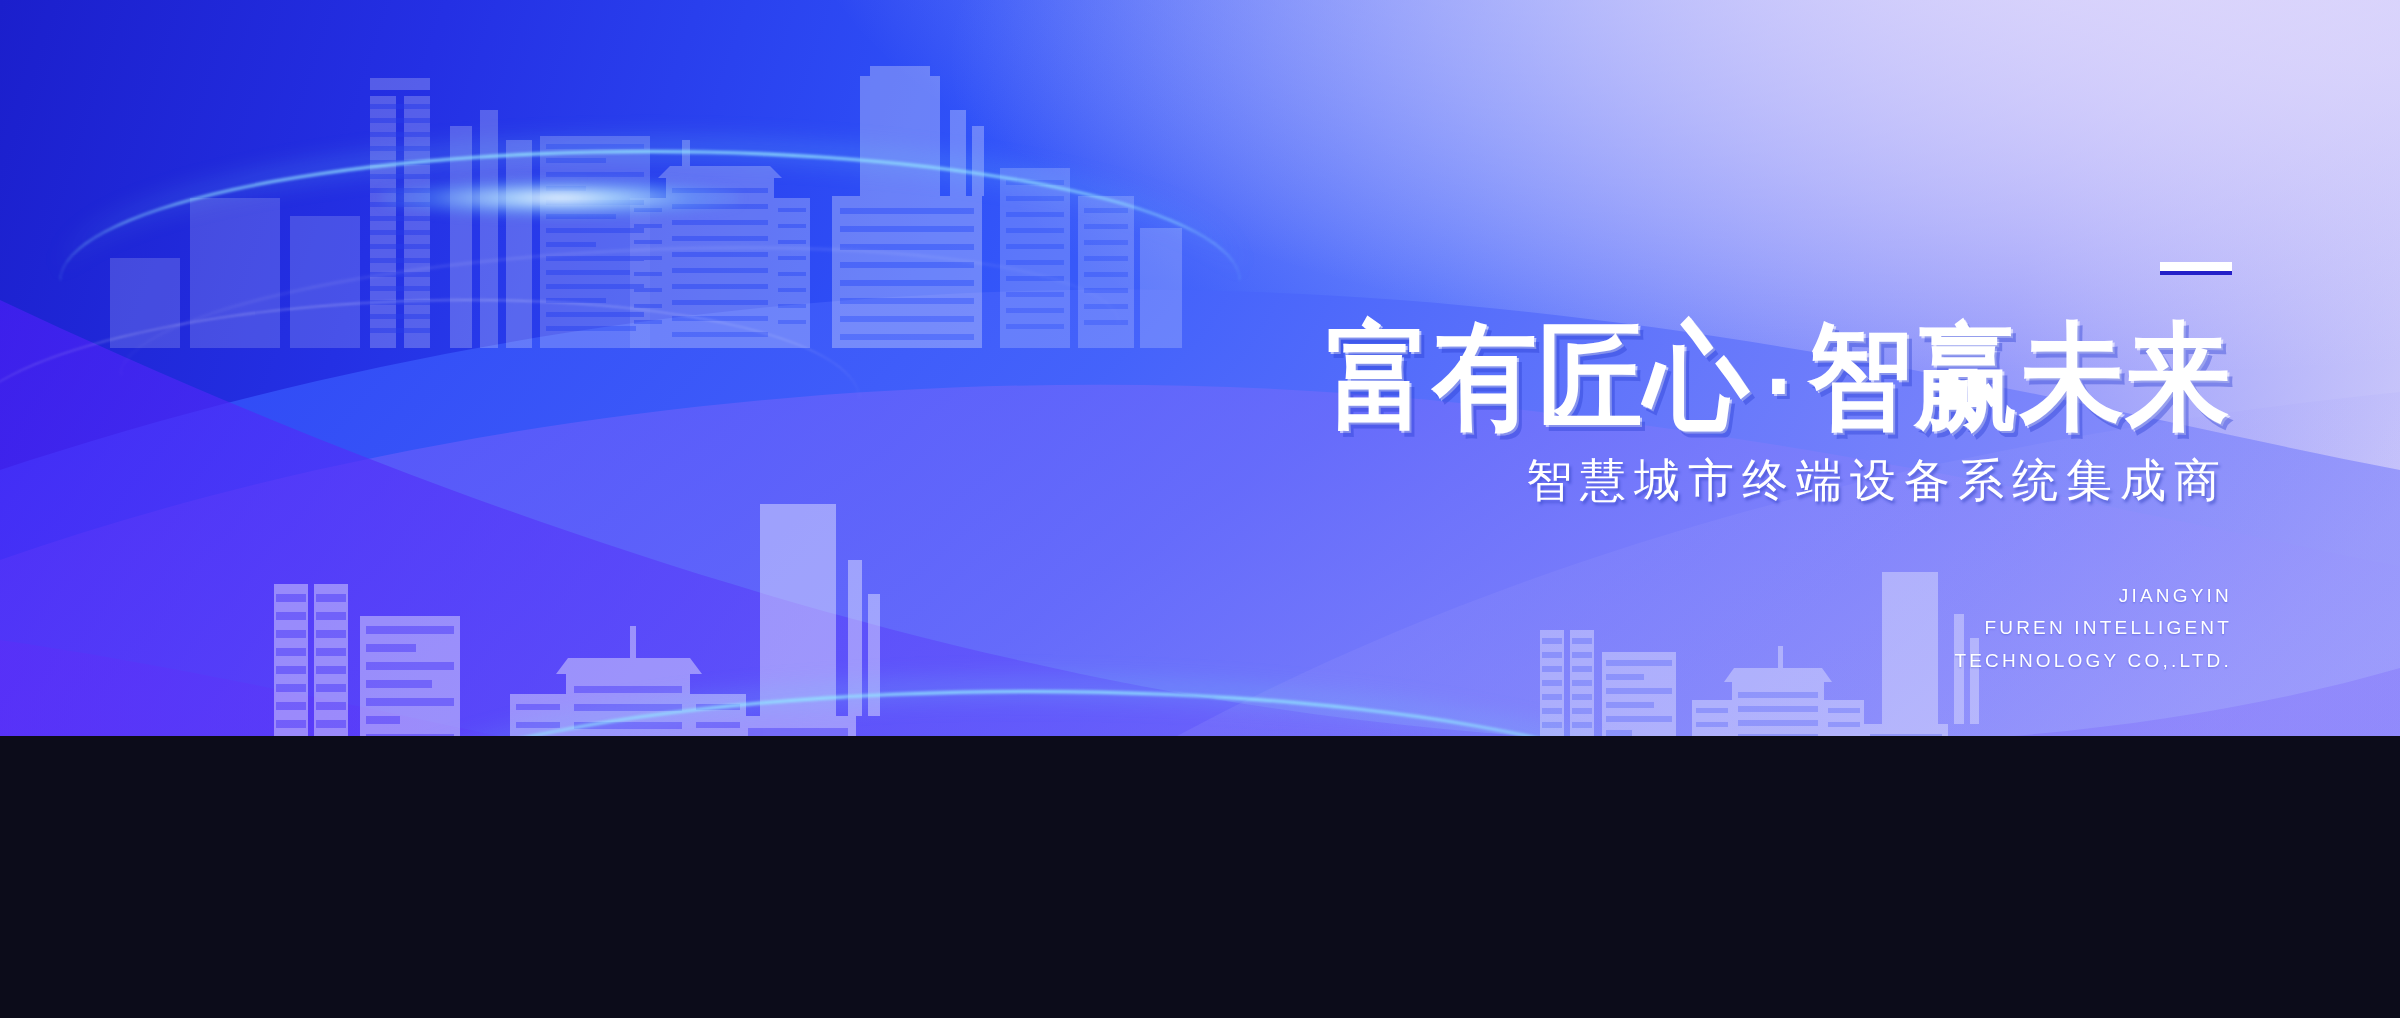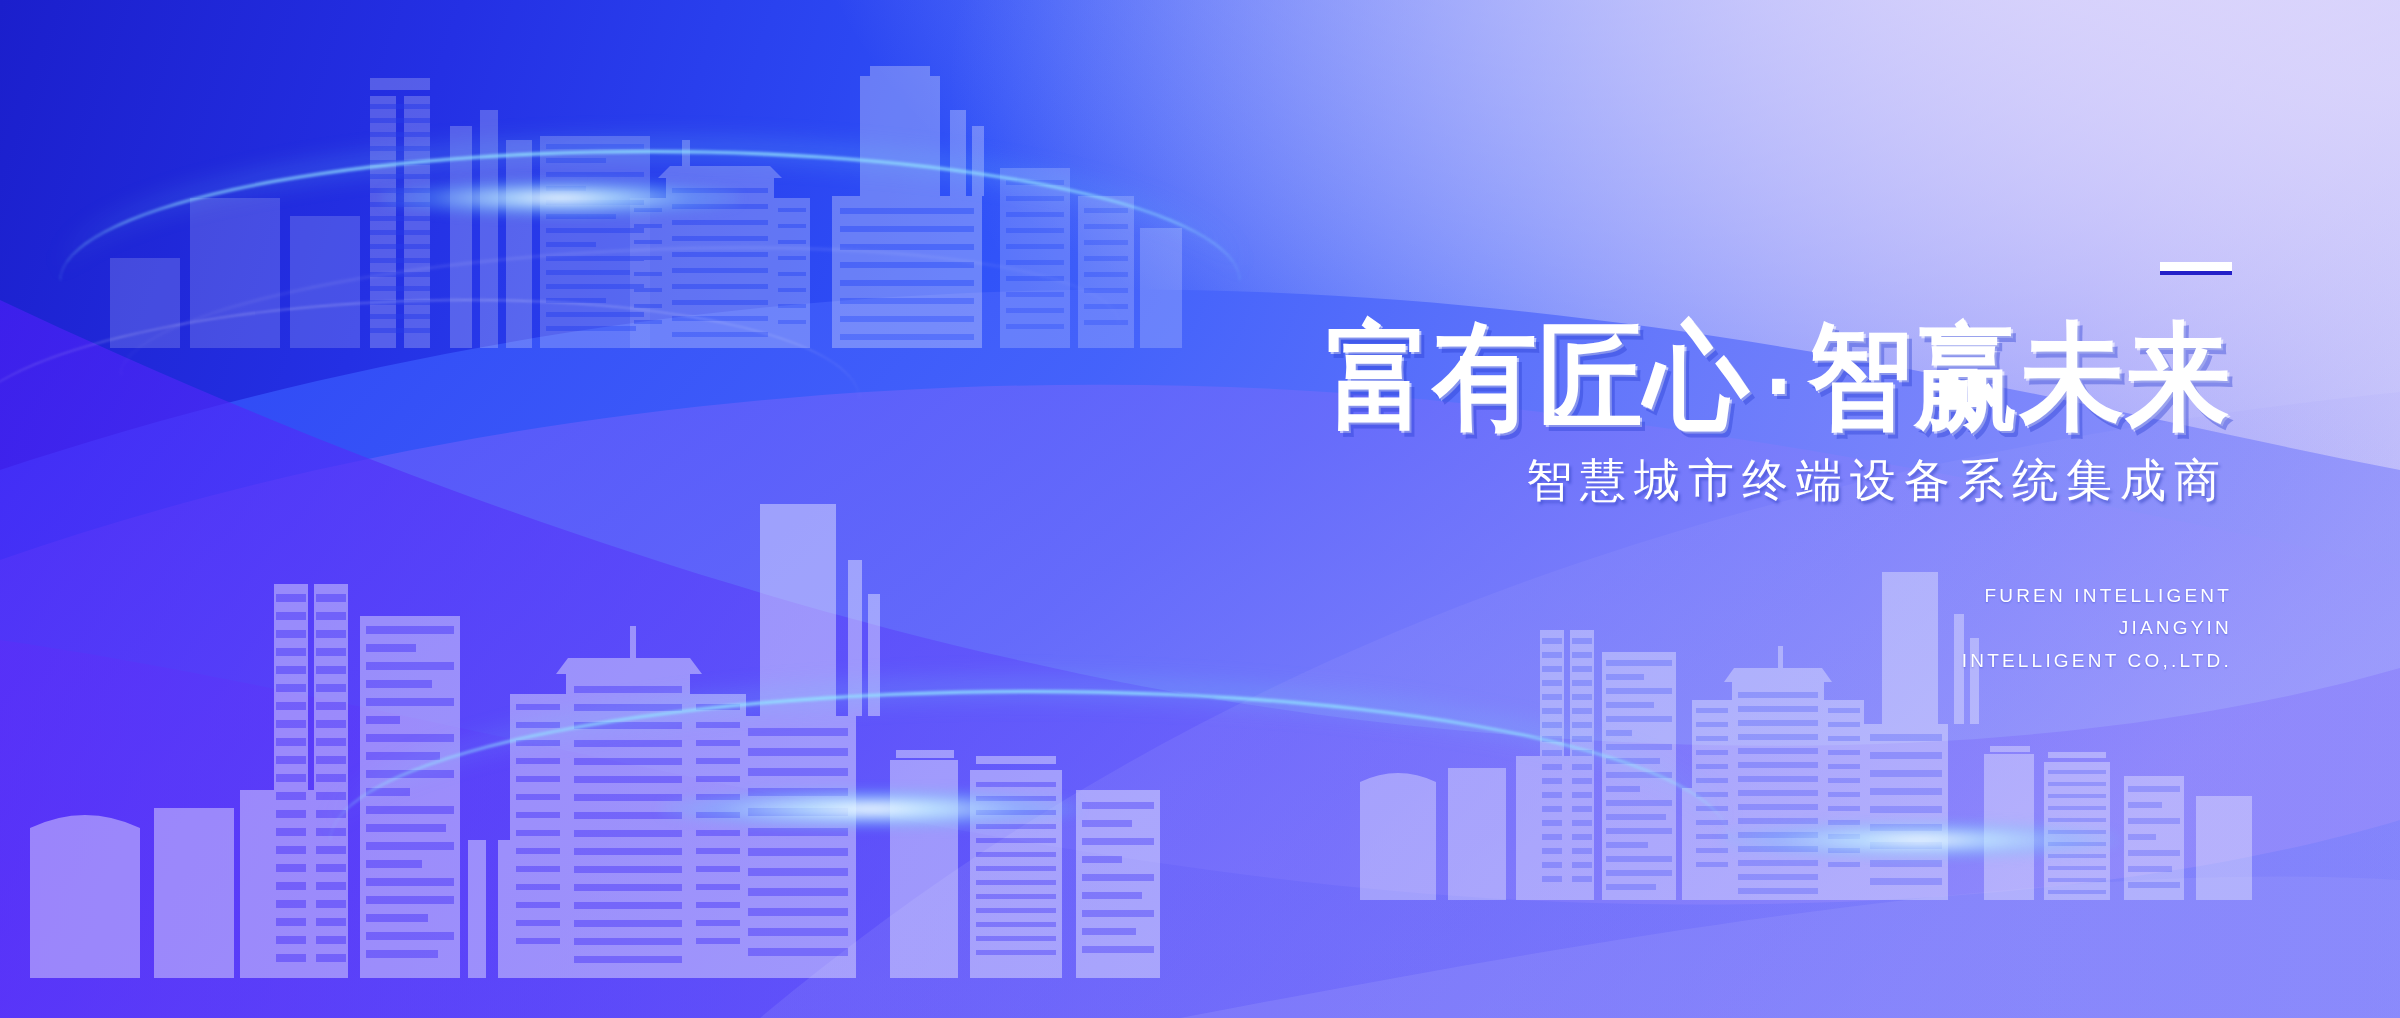--- a/index.html
+++ b/index.html
@@ -1,21 +1,21 @@
 <!DOCTYPE html>
 <html><head>
 <meta charset="utf-8">
 <style>
   html,body{margin:0;padding:0;background:#0c0c1a;}
   *{box-sizing:border-box;}
 
   .banner{
     position:relative;
     width:2400px;
-    height:1018px;
+    height:736px;
     overflow:hidden;
     font-family:"Liberation Sans","DejaVu Sans",sans-serif;
     background:
       radial-gradient(120% 150% at 88% -18%, #e3dcfc 0%, rgba(227,220,252,0) 46%),
       radial-gradient(110% 120% at 100% 8%, #c9c6fb 0%, rgba(201,198,251,0) 55%),
       linear-gradient(108deg, #1b1fcc 0%, #2430e4 17%, #2f51f8 38%, #4a6bfc 58%, #7f86fb 80%, #d8d3fa 100%);
   }
 
   
   .wave{position:absolute;left:0;top:0;width:2400px;height:1018px;}
@@ -719,20 +719,20 @@
 
     <div class="rule"></div>
 
     <div class="headline">
       <span>富有匠心</span><span class="dot">·</span><span>智赢未来</span>
     </div>
 
     <div class="subline">智慧城市终端设备系统集成商</div>
 
     <div class="enblock">
+      <div>JIANGYIN</div>
       <div>FUREN INTELLIGENT</div>
-      <div>JIANGYIN</div>
-      <div>INTELLIGENT CO,.LTD.</div>
+      <div>TECHNOLOGY CO,.LTD.</div>
     </div>
 
   </div>
 
 </div>
 
 </body></html>

